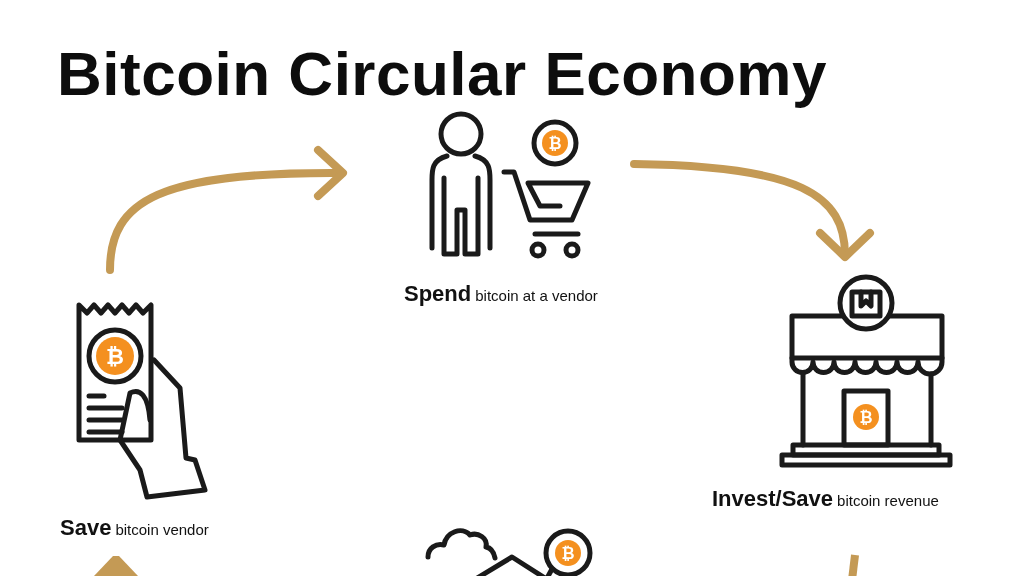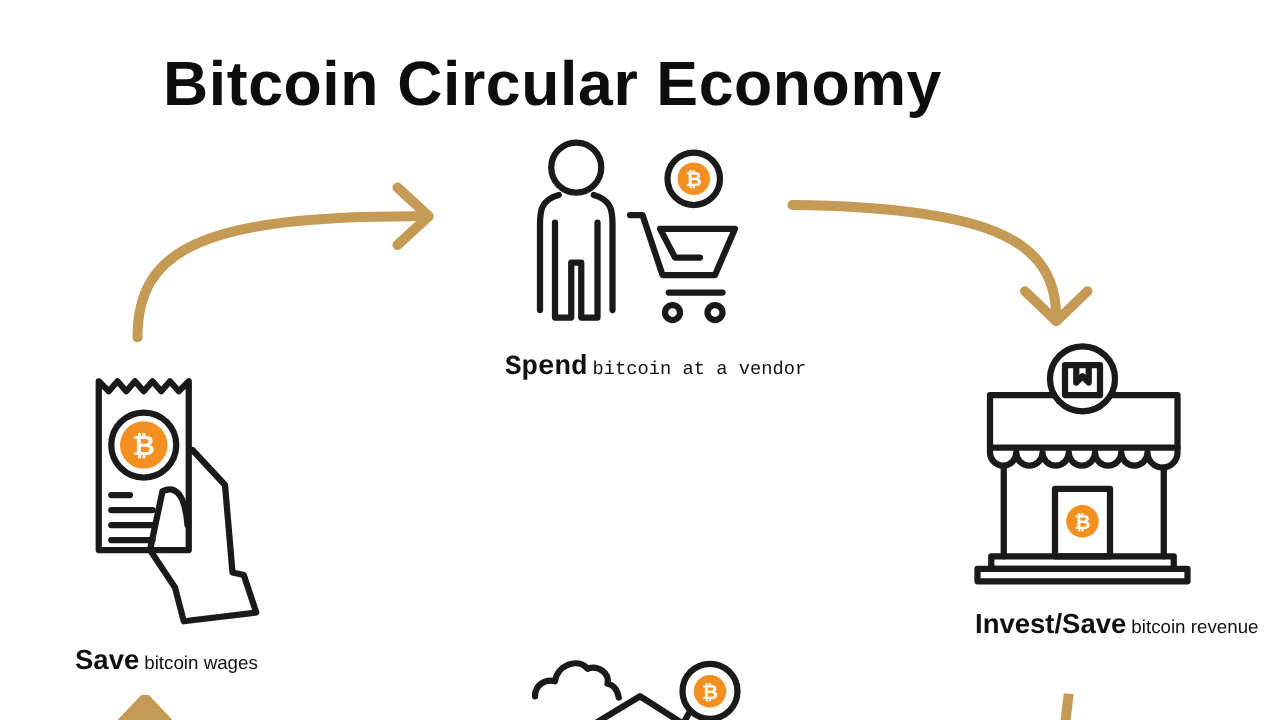--- a/index.html
+++ b/index.html
@@ -1,17 +1,17 @@
 <!DOCTYPE html>
 <html><head>
 <meta charset="utf-8">
 <style>
   html, body { margin:0; padding:0; background:#ffffff; }
   body { width:1024px; height:576px; position:relative; overflow:hidden; font-family:"Liberation Sans", "DejaVu Sans", sans-serif; color:#111; }
-  .title { position:absolute; left:0; width:884px; top:38px; text-align:center; font-size:50px; font-weight:bold; letter-spacing:0.5px; color:#0d0d0d; }
+  .title { position:absolute; left:0; width:884px; top:38px; text-align:center; font-size:62px; font-weight:bold; letter-spacing:0.5px; color:#0d0d0d; }
   svg.canvas { position:absolute; left:0; top:0; }
   .label { position:absolute; white-space:nowrap; color:#111; }
   .label .verb { font-size:22px; font-weight:bold; }
   .label .rest { font-size:15px; margin-left:4px; }
   .btc-text { font-family:"DejaVu Sans", sans-serif; font-weight:bold; fill:#fff; }
 </style>
 </head>
 <body>
 
 <div class="title">Bitcoin Circular Economy</div>
@@ -88,23 +88,23 @@
     <path d="M474,580 L512,557 L548,580"></path>
     <circle cx="568" cy="553" r="22" fill="#fff"></circle>
     <path d="M552,569 L546,580"></path>
   </g>
   <g>
     <circle cx="568" cy="553" r="13" fill="#f4901f"></circle>
     <text class="btc-text" x="568" y="559" font-size="16" text-anchor="middle">₿</text>
   </g>
 </svg>
 
-<div class="label" style="left:404px; top:281px;font-family:Liberation Mono, monospace;">
+<div class="label" style="left:404px; top:281px;">
   <span class="verb">Spend</span><span class="rest">bitcoin at a vendor</span>
 </div>
 
-<div class="label" style="left:780px; top:486px;">
+<div class="label" style="left:712px; top:486px;">
   <span class="verb">Invest/Save</span><span class="rest">bitcoin revenue</span>
 </div>
 
 <div class="label" style="left:60px; top:515px;">
-  <span class="verb">Save</span><span class="rest">bitcoin wages</span>
+  <span class="verb">Save</span><span class="rest">bitcoin vendor</span>
 </div>
 
 </body></html>

